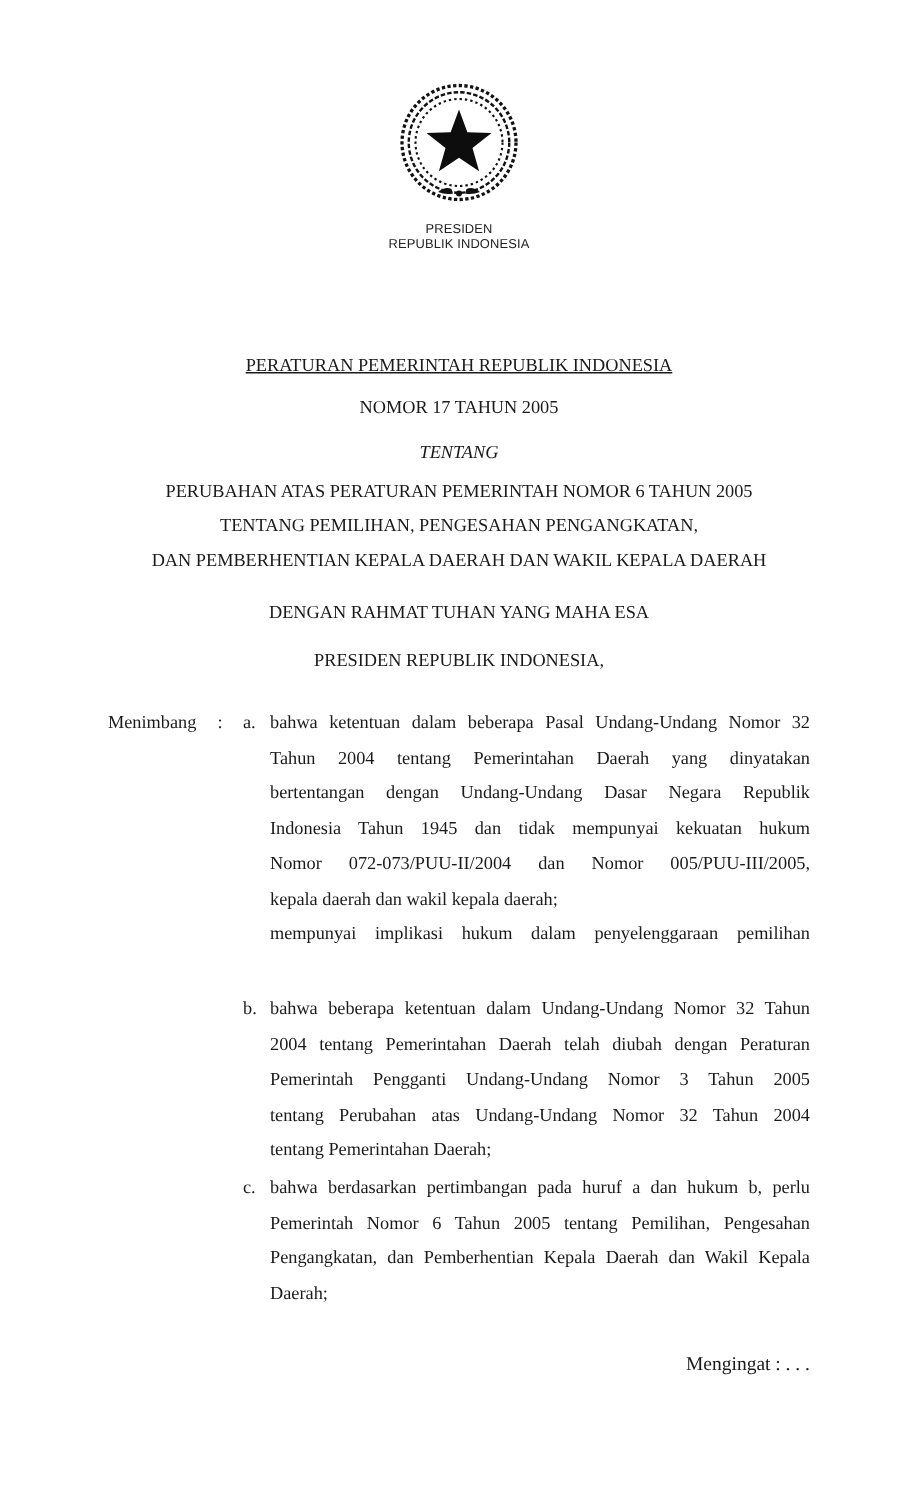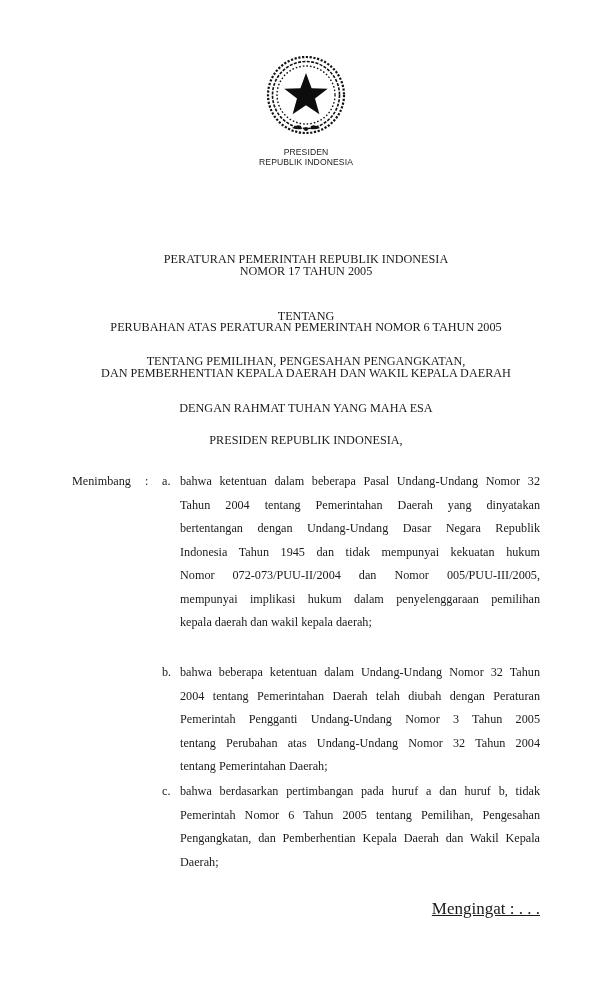--- a/index.html
+++ b/index.html
@@ -89,24 +89,23 @@
       white-space: nowrap;
     }
     .item-body .ln.last {
       text-align-last: left;
     }
 
     .next-page {
       position: absolute;
       top: 902px;
       right: 72px;
-      font-size: 17px;
+      font-size: 13px;
       line-height: 14px;
       text-align: left;
-      text-decoration: underline;
     }
   </style>
 </head>
 <body>
 
 <div class="emblem">
   <svg viewBox="0 0 84 84" xmlns="http://www.w3.org/2000/svg">
     <g fill="none" stroke="#111" stroke-width="1.1">
       <circle cx="42" cy="42" r="38" stroke-dasharray="2.2 1.6" stroke-width="2.2"></circle>
       <circle cx="42" cy="42" r="33.5" stroke-dasharray="3 1.4" stroke-width="1.6"></circle>
@@ -116,61 +115,61 @@
       <path d="M28 75 q5 -4 9 -2 l1 3 q-5 1 -10 -1z"></path>
       <path d="M56 75 q-5 -4 -9 -2 l-1 3 q5 1 10 -1z"></path>
       <circle cx="42" cy="76" r="2"></circle>
     </g>
     <polygon fill="#0d0d0d" points="42,20 47.6,35.2 63.7,35.7 51,45.6 55.4,61.2 42,52.2 28.6,61.2 33,45.6 20.3,35.7 36.4,35.2"></polygon>
   </svg>
 </div>
 <div class="issuer l1">PRESIDEN</div>
 <div class="issuer l2">REPUBLIK INDONESIA</div>
 
-<div class="center-line" style="top:252px;">PERATURAN PEMERINTAH REPUBLIK INDONESIA</div>
+<div class="center-line" style="top:236px;text-decoration:underline;">PERATURAN PEMERINTAH REPUBLIK INDONESIA</div>
 <div class="center-line" style="top:264px;">NOMOR 17 TAHUN 2005</div>
-<div class="center-line" style="top:309px;">TENTANG</div>
+<div class="center-line" style="top:294px;font-style:italic;">TENTANG</div>
 <div class="center-line" style="top:320px;">PERUBAHAN ATAS PERATURAN PEMERINTAH NOMOR 6 TAHUN 2005</div>
-<div class="center-line" style="top:343px;margin-top:11px;">TENTANG PEMILIHAN, PENGESAHAN PENGANGKATAN,</div>
+<div class="center-line" style="top:343px;">TENTANG PEMILIHAN, PENGESAHAN PENGANGKATAN,</div>
 <div class="center-line" style="top:366px;">DAN PEMBERHENTIAN KEPALA DAERAH DAN WAKIL KEPALA DAERAH</div>
 <div class="center-line" style="top:401px;">DENGAN RAHMAT TUHAN YANG MAHA ESA</div>
 <div class="center-line" style="top:433px;">PRESIDEN REPUBLIK INDONESIA,</div>
 
 <div class="considering">
   <span class="cons-label">Menimbang</span>
   <span class="cons-colon">:</span>
 
   <div class="item" style="top:0px;">
     <span class="item-letter">a.</span>
     <div class="item-body">
       <span class="ln">bahwa ketentuan dalam beberapa Pasal Undang-Undang Nomor 32</span>
       <span class="ln">Tahun 2004 tentang Pemerintahan Daerah yang dinyatakan</span>
       <span class="ln">bertentangan dengan Undang-Undang Dasar Negara Republik</span>
       <span class="ln">Indonesia Tahun 1945 dan tidak mempunyai kekuatan hukum</span>
       <span class="ln">Nomor 072-073/PUU-II/2004 dan Nomor 005/PUU-III/2005,</span>
+      <span class="ln last">kepala daerah dan wakil kepala daerah;</span>
       <span class="ln">mempunyai implikasi hukum dalam penyelenggaraan pemilihan</span>
-      <span class="ln last">kepala daerah dan wakil kepala daerah;</span>
     </div>
   </div>
 
   <div class="item" style="top:191px;">
     <span class="item-letter">b.</span>
     <div class="item-body">
       <span class="ln">bahwa beberapa ketentuan dalam Undang-Undang Nomor 32 Tahun</span>
       <span class="ln">2004 tentang Pemerintahan Daerah telah diubah dengan Peraturan</span>
       <span class="ln">Pemerintah Pengganti Undang-Undang Nomor 3 Tahun 2005</span>
       <span class="ln">tentang Perubahan atas Undang-Undang Nomor 32 Tahun 2004</span>
       <span class="ln last">tentang Pemerintahan Daerah;</span>
     </div>
   </div>
 
   <div class="item" style="top:310px;">
     <span class="item-letter">c.</span>
     <div class="item-body">
-      <span class="ln">bahwa berdasarkan pertimbangan pada huruf a dan huruf b, tidak</span>
+      <span class="ln">bahwa berdasarkan pertimbangan pada huruf a dan hukum b, perlu</span>
       <span class="ln">Pemerintah Nomor 6 Tahun 2005 tentang Pemilihan, Pengesahan</span>
       <span class="ln">Pengangkatan, dan Pemberhentian Kepala Daerah dan Wakil Kepala</span>
       <span class="ln last">Daerah;</span>
     </div>
   </div>
 </div>
 
 <div class="next-page">Mengingat : . . .</div>
 
 </body></html>

